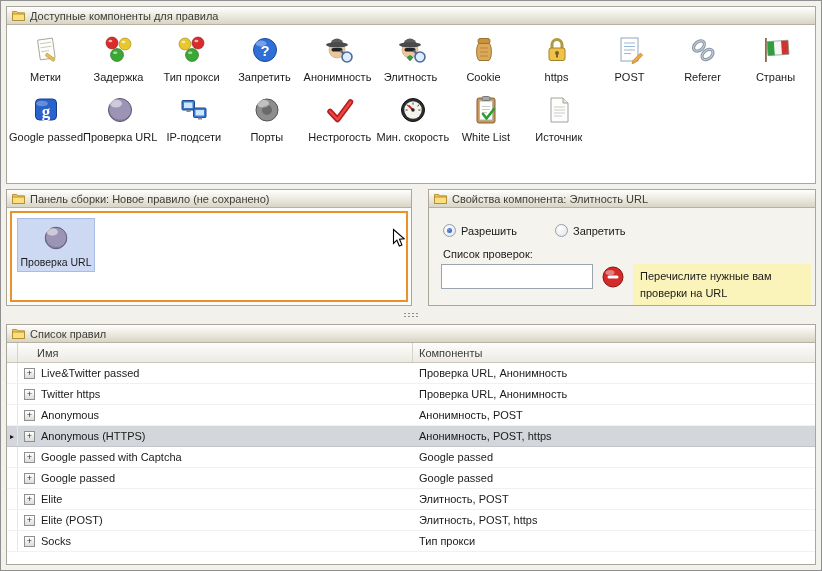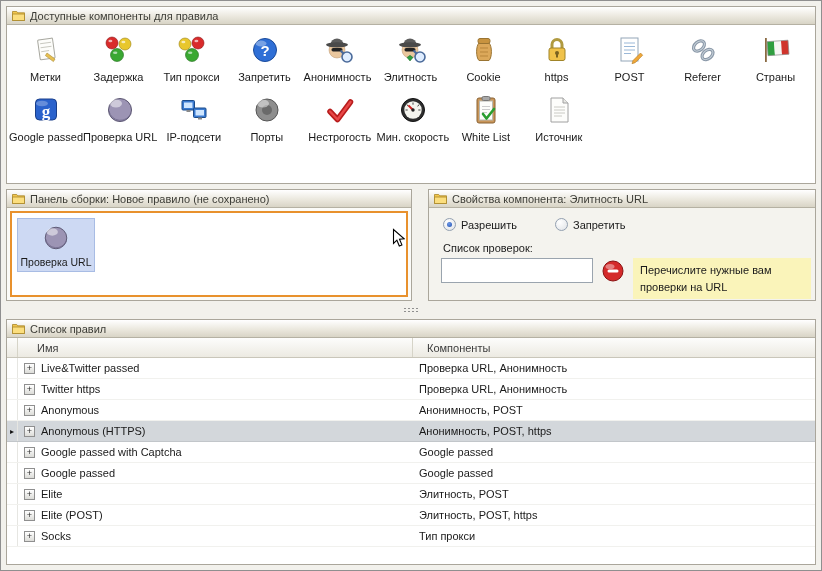--- a/index.html
+++ b/index.html
@@ -21,42 +21,42 @@
 .mid{flex:0 0 112px;display:flex;gap:16px}
 .panel.build{flex:0 0 406px}
 .panel.props{flex:1}
 .build-body{flex:1;position:relative;background:#fbfbf8}
 .orange{position:absolute;inset:3px;border:2px solid #e8912d;background:#fff;padding:5px}
 .tile{width:78px;display:flex;flex-direction:column;align-items:center;gap:3px;background:#cdd9f3;border:1px solid #a8bce4;padding:4px 2px 3px;cursor:default}
 .tile svg{width:30px;height:30px;display:block}
 .tile .tlabel{font-size:10.5px;white-space:nowrap}
 .cursor{position:absolute;left:385px;top:20px;width:13px;height:20px}
 .props-body{flex:1;background:#f4f3ee;padding:8px 10px 0 12px}
-.radios{display:flex;gap:38px;align-items:center;margin:2px 0 11px 2px}
+.radios{display:flex;gap:38px;align-items:center;margin:8px 0 11px 2px}
 .radio-opt{display:flex;align-items:center;gap:5px;cursor:default}
 .rdot{width:13px;height:13px;border-radius:50%;border:1px solid #93a0b0;background:radial-gradient(circle at 35% 30%,#fff,#dfe2e6);position:relative}
 .rdot.sel::after{content:"";position:absolute;inset:3px;border-radius:50%;background:radial-gradient(circle at 40% 35%,#6f9ae8,#1f4fae)}
 .checks-label{margin:0 0 4px 2px}
 .prow{display:flex;align-items:flex-start;gap:9px}
 .txt{width:170px;height:25px;border:1px solid #9aa4ae;background:#fff;font:11px "Liberation Sans",sans-serif;padding:0 4px}
 .delbtn{width:22px;height:22px;border:none;background:transparent;padding:0;margin-top:2px;cursor:default}
 .hint{flex:0 0 178px;background:#faf4ba;padding:4px 7px;line-height:1.5}
 
 .splitter{flex:0 0 8px;display:flex;align-items:center;justify-content:center}
 .grip{width:16px;height:6px;background-image:radial-gradient(#8f8f8f 1px,transparent 1.3px);background-size:4px 3px}
 
 .rules{flex:1}
 .thead{display:flex;flex:0 0 20px;background:linear-gradient(#fdfdfc,#eceae2);border-bottom:1px solid #c9c6ba;color:#3c3c3c}
 .c{display:flex;align-items:center;overflow:hidden;white-space:nowrap}
 .c.g{flex:0 0 11px;justify-content:center;font-size:8px;color:#111;border-right:1px solid #e6e6e2}
 .thead .c.g{border-right:1px solid #d6d4c8}
 .c.n{flex:0 0 394px;padding-left:6px;gap:6px}
 .thead .c.n{padding-left:19px}
 .c.cm{flex:1;padding-left:7px}
-.thead .c.cm{border-left:1px solid #d6d4c8;padding-left:14px}
+.thead .c.cm{border-left:1px solid #d6d4c8;padding-left:6px}
 .tbody{flex:1;background:#fff;display:flex;flex-direction:column}
 .trow{display:flex;flex:0 0 21px;border-bottom:1px solid #f1f1ee;background:#fff}
 .trow.sel{background:#d3d7db;border-bottom:1px solid #c2c6ca}
 .exp{width:11px;height:11px;flex:0 0 11px;border:1px solid #8f8f8f;background:linear-gradient(#fff,#dcdcd8);font-size:9px;line-height:9px;display:flex;align-items:center;justify-content:center;color:#333}
 </style>
 </head>
 <body>
 
 <div class="window">
 

